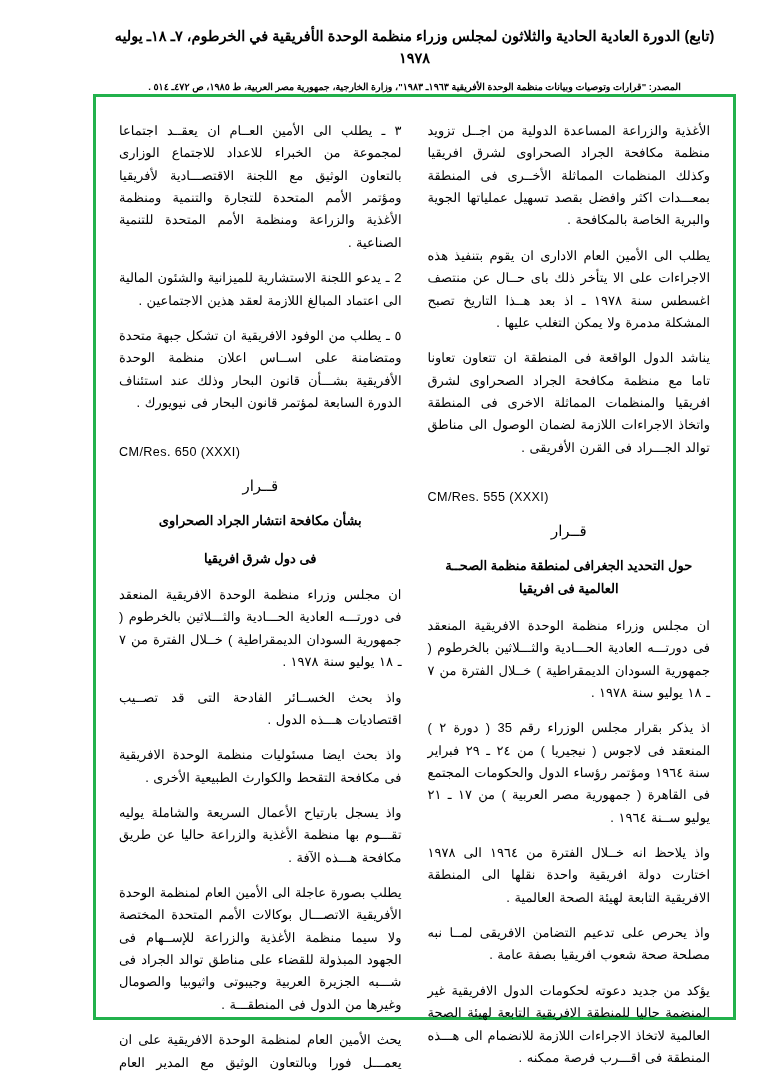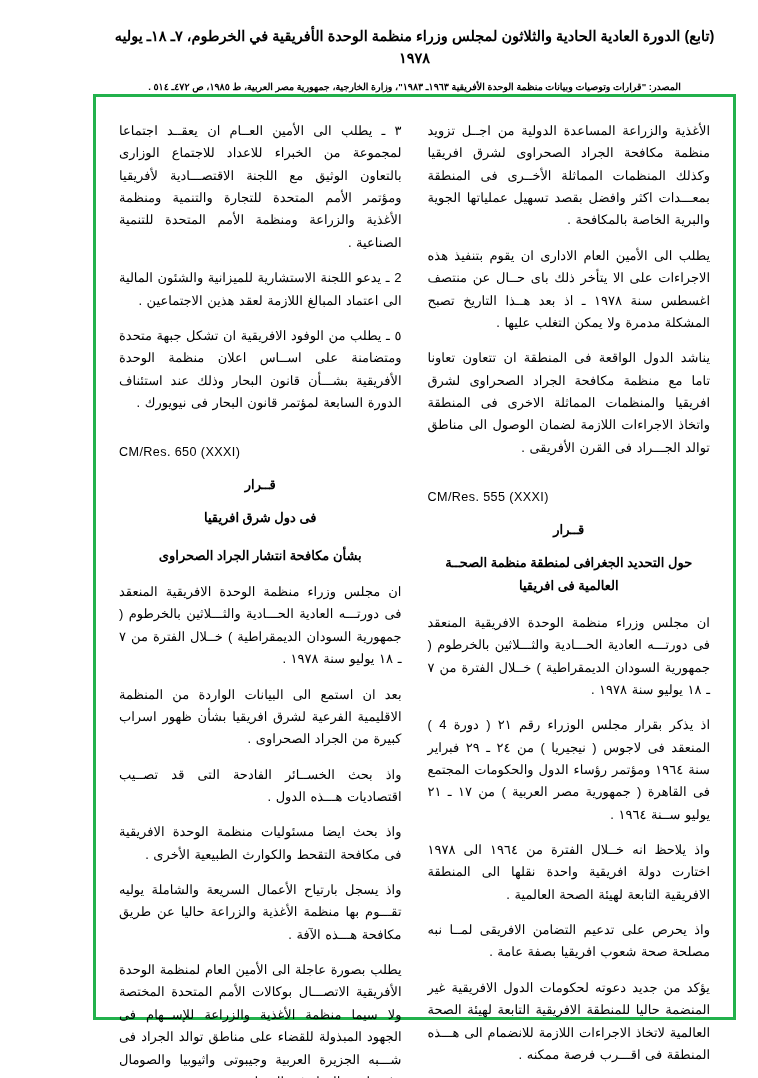--- a/index.html
+++ b/index.html
@@ -75,22 +75,22 @@
   .res-id {
     font-size: 12.6px;
     font-weight: normal;
     direction: ltr;
     text-align: left;
     margin: 18px 0 14px 0;
     letter-spacing: 0.4px;
   }
   .res-word {
     text-align: center;
-    font-size: 13px;
-    font-weight: bold;
+    font-size: 15px;
+    font-weight: normal;
     letter-spacing: 3px;
     margin: 4px 0 14px 0;
   }
   .res-title {
     text-align: center;
     font-size: 13px;
     font-weight: bold;
     line-height: 1.8;
     margin: 0 0 14px 0;
   }
@@ -125,44 +125,43 @@
       <div class="para">يطلب الى الأمين العام الادارى ان يقوم بتنفيذ هذه الاجراءات على الا يتأخر ذلك باى حــال عن منتصف اغسطس سنة ١٩٧٨ ـ اذ بعد هــذا التاريخ تصبح المشكلة مدمرة ولا يمكن التغلب عليها .</div>
       <div class="spacer-sm"></div>
       <div class="para">يناشد الدول الواقعة فى المنطقة ان تتعاون تعاونا تاما مع منظمة مكافحة الجراد الصحراوى لشرق افريقيا والمنظمات المماثلة الاخرى فى المنطقة واتخاذ الاجراءات اللازمة لضمان الوصول الى مناطق توالد الجـــراد فى القرن الأفريقى .</div>
 
       <div class="res-id">CM/Res. 555 (XXXI)</div>
       <div class="res-word">قــرار</div>
       <div class="res-title">حول التحديد الجغرافى لمنطقة منظمة الصحــة العالمية فى افريقيا</div>
 
       <div class="para">ان مجلس وزراء منظمة الوحدة الافريقية المنعقد فى دورتـــه العادية الحـــادية والثـــلاثين بالخرطوم ( جمهورية السودان الديمقراطية ) خــلال الفترة من ٧ ـ ١٨ يوليو سنة ١٩٧٨ .</div>
       <div class="spacer-sm"></div>
-      <div class="para">اذ يذكر بقرار مجلس الوزراء رقم ٢١ ( دورة 4 ) المنعقد فى لاجوس ( نيجيريا ) من ٢٤ ـ ٢٩ فبراير سنة ١٩٦٤ ومؤتمر رؤساء الدول والحكومات المجتمع فى القاهرة ( جمهورية مصر العربية ) من ١٧ ـ ٢١ يوليو ســنة ١٩٦٤ .</div>
+      <div class="para">اذ يذكر بقرار مجلس الوزراء رقم 35 ( دورة ٢ ) المنعقد فى لاجوس ( نيجيريا ) من ٢٤ ـ ٢٩ فبراير سنة ١٩٦٤ ومؤتمر رؤساء الدول والحكومات المجتمع فى القاهرة ( جمهورية مصر العربية ) من ١٧ ـ ٢١ يوليو ســنة ١٩٦٤ .</div>
       <div class="spacer-sm"></div>
       <div class="para">واذ يلاحظ انه خــلال الفترة من ١٩٦٤ الى ١٩٧٨ اختارت دولة افريقية واحدة نقلها الى المنطقة الافريقية التابعة لهيئة الصحة العالمية .</div>
       <div class="spacer-sm"></div>
       <div class="para">واذ يحرص على تدعيم التضامن الافريقى لمــا نبه مصلحة صحة شعوب افريقيا بصفة عامة .</div>
       <div class="spacer-sm"></div>
       <div class="para">يؤكد من جديد دعوته لحكومات الدول الافريقية غير المنضمة حاليا للمنطقة الافريقية التابعة لهيئة الصحة العالمية لاتخاذ الاجراءات اللازمة للانضمام الى هـــذه المنطقة فى اقـــرب فرصة ممكنه .</div>
     </div>
 
     <div class="col">
       <div class="para">٣ ـ يطلب الى الأمين العــام ان يعقــد اجتماعا لمجموعة من الخبراء للاعداد للاجتماع الوزارى بالتعاون الوثيق مع اللجنة الاقتصـــادية لأفريقيا ومؤتمر الأمم المتحدة للتجارة والتنمية ومنظمة الأغذية والزراعة ومنظمة الأمم المتحدة للتنمية الصناعية .</div>
       <div class="spacer-sm"></div>
       <div class="para">2 ـ يدعو اللجنة الاستشارية للميزانية والشئون المالية الى اعتماد المبالغ اللازمة لعقد هذين الاجتماعين .</div>
       <div class="spacer-sm"></div>
       <div class="para">٥ ـ يطلب من الوفود الافريقية ان تشكل جبهة متحدة ومتضامنة على اســاس اعلان منظمة الوحدة الأفريقية بشـــأن قانون البحار وذلك عند استئناف الدورة السابعة لمؤتمر قانون البحار فى نيويورك .</div>
 
       <div class="res-id">CM/Res. 650 (XXXI)</div>
       <div class="res-word">قــرار</div>
+      <div class="res-title">بشأن مكافحة انتشار الجراد الصحراوى</div>
       <div class="res-title">فى دول شرق افريقيا</div>
-      <div class="res-title">بشأن مكافحة انتشار الجراد الصحراوى</div>
 
       <div class="para">ان مجلس وزراء منظمة الوحدة الافريقية المنعقد فى دورتـــه العادية الحـــادية والثـــلاثين بالخرطوم ( جمهورية السودان الديمقراطية ) خــلال الفترة من ٧ ـ ١٨ يوليو سنة ١٩٧٨ .</div>
       <div class="spacer-sm"></div>
-      <div class="para">بعد ان استمع الى البيانات الواردة من المنظمة الاقليمية الفرعية لشرق افريقيا بشأن ظهور اسراب كبيرة من الجراد الصحراوى .</div>
       <div class="spacer-sm"></div>
       <div class="para">واذ بحث الخســائر الفادحة التى قد تصــيب اقتصاديات هـــذه الدول .</div>
       <div class="spacer-sm"></div>
       <div class="para">واذ بحث ايضا مسئوليات منظمة الوحدة الافريقية فى مكافحة التقحط والكوارث الطبيعية الأخرى .</div>
       <div class="spacer-sm"></div>
       <div class="para">واذ يسجل بارتياح الأعمال السريعة والشاملة يوليه تقـــوم بها منظمة الأغذية والزراعة حاليا عن طريق مكافحة هـــذه الآفة .</div>
       <div class="spacer-sm"></div>
       <div class="para">يطلب بصورة عاجلة الى الأمين العام لمنظمة الوحدة الأفريقية الاتصـــال بوكالات الأمم المتحدة المختصة ولا سيما منظمة الأغذية والزراعة للإســهام فى الجهود المبذولة للقضاء على مناطق توالد الجراد فى شـــبه الجزيرة العربية وجيبوتى واثيوبيا والصومال وغيرها من الدول فى المنطقـــة .</div>
       <div class="spacer-sm"></div>
       <div class="para">يحث الأمين العام لمنظمة الوحدة الافريقية على ان يعمـــل فورا وبالتعاون الوثيق مع المدير العام لمنظمة</div>

